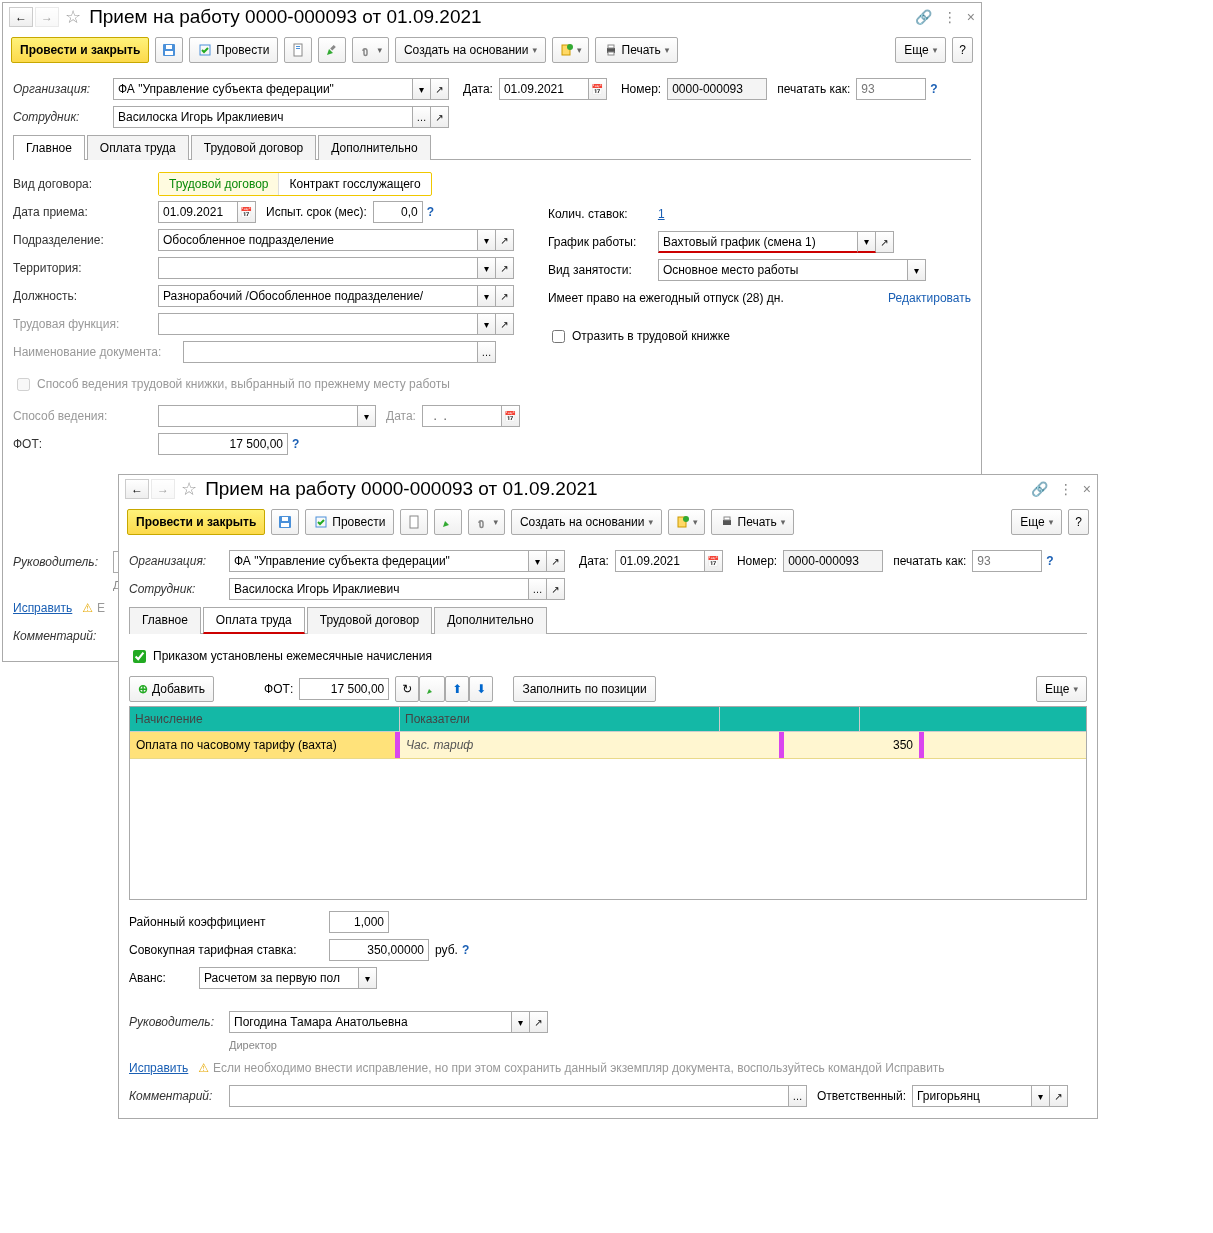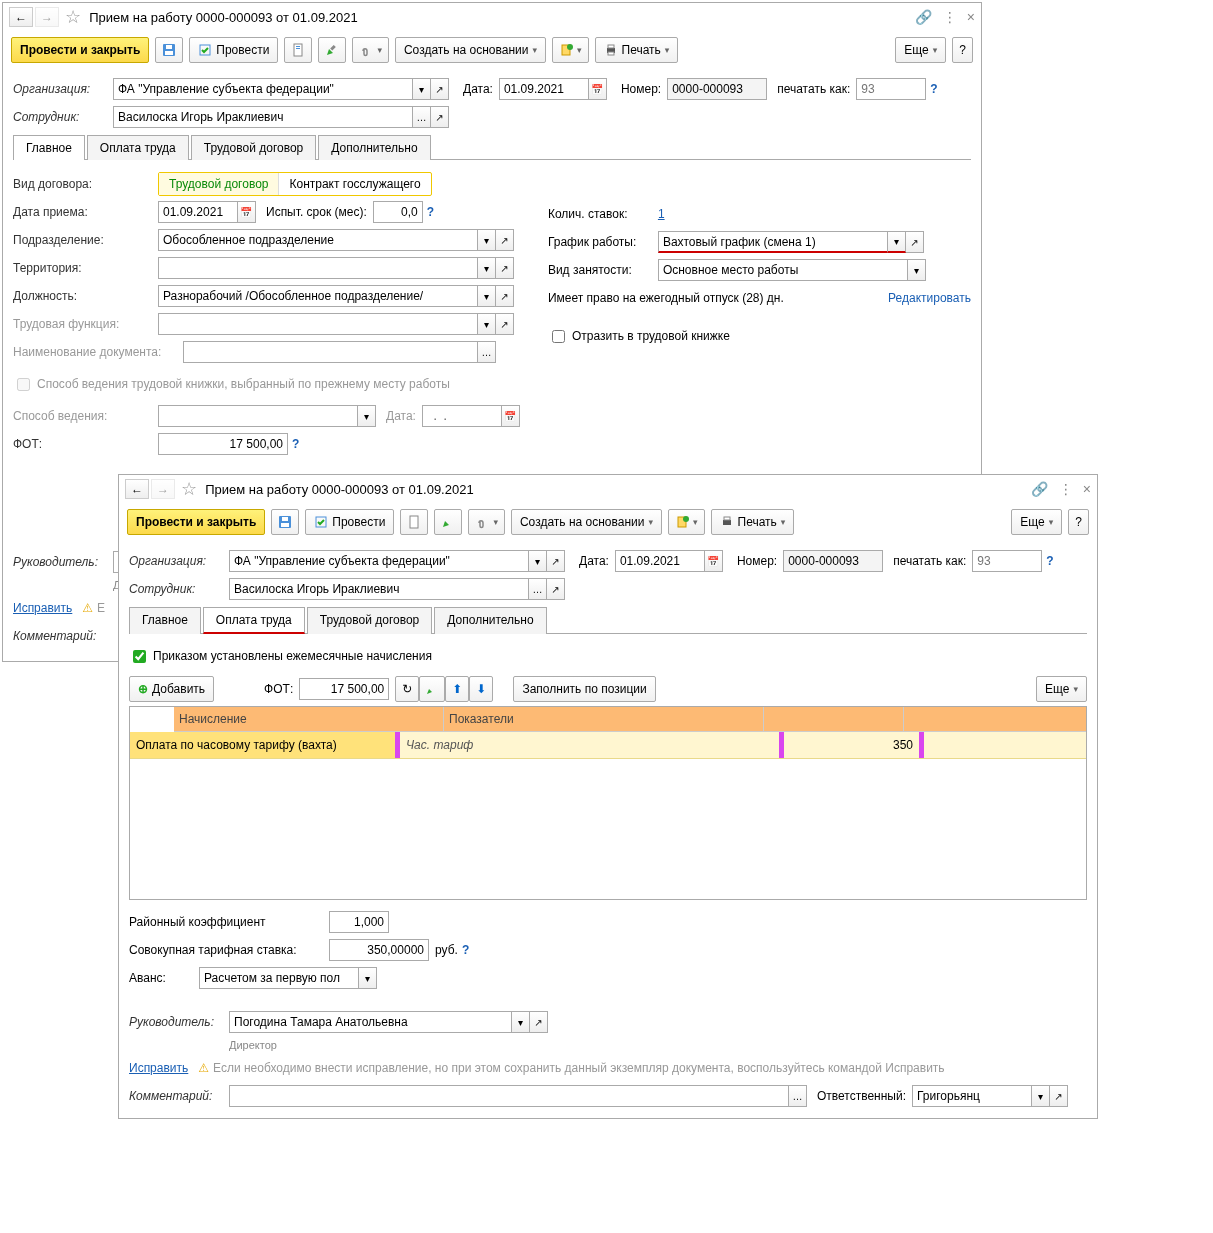--- a/index.html
+++ b/index.html
@@ -1,21 +1,21 @@
 <!DOCTYPE html>
 <html><head>
 <meta charset="utf-8">
 <style>
 * { box-sizing: border-box; font-family: Arial, sans-serif; font-size: 12px; }
 body { margin: 0; padding: 5px; background: #fff; position: relative; width: 1213px; height: 1233px; }
 .window { position: absolute; border: 1px solid #aaa; background: #fff; }
 .titlebar { display: flex; align-items: center; padding: 3px 6px; height: 28px; }
 .nav-btn { width: 24px; height: 20px; border: 1px solid #ccc; background: linear-gradient(#fff,#eee); display: inline-flex; align-items: center; justify-content: center; margin-right: 2px; cursor: pointer; }
 .star { color: #999; font-size: 18px; margin: 0 4px; cursor: pointer; }
-.title { font-size: 13px; margin-left: 4px; flex: 1; }
+.title { font-size: 19px; margin-left: 4px; flex: 1; }
 .title-icons { display: flex; gap: 10px; align-items: center; color: #888; }
 .title-icons span { cursor: pointer; font-size: 14px; }
 .toolbar { display: flex; align-items: center; padding: 6px 8px; gap: 6px; }
 .btn { border: 1px solid #aaa; background: linear-gradient(#fff,#f0f0f0); padding: 4px 8px; display: inline-flex; align-items: center; gap: 4px; cursor: pointer; border-radius: 2px; height: 26px; }
 .btn.yellow { background: linear-gradient(#fff27a,#fcd94b); border-color: #c7a800; font-weight: bold; }
 .btn.icon-only { padding: 4px 6px; }
 .dd-car::after { content: " ▾"; font-size: 9px; color: #666; }
 .form-area { padding: 4px 10px 10px 10px; }
 .form-row { display: flex; align-items: center; margin: 4px 0; min-height: 24px; }
 .lbl { width: 100px; color: #333; font-style: italic; }
@@ -33,21 +33,21 @@
 .seg { display: inline-flex; border: 1px solid #f0c800; border-radius: 2px; }
 .seg-btn { padding: 4px 10px; border-right: 1px solid #ddd; cursor: pointer; }
 .seg-btn:last-child { border-right: none; }
 .seg-btn.active { color: #0a8a0a; background: #fffbe0; }
 .link { color: #1a5fb4; cursor: pointer; }
 .link.u { text-decoration: underline; }
 .hint { color: #888; font-size: 11px; margin-left: 6px; }
 .check { display: inline-flex; align-items: center; gap: 4px; }
 .red-under { border-bottom: 2px solid #c00 !important; }
 .table { border: 1px solid #aaa; }
-.th-row { display: flex; background: #fdba74; border-bottom: 1px solid #ccc; margin-left: 44px; }
+.th-row { display: flex; background: #14b8a6; border-bottom: 1px solid #ccc; }
 .th { padding: 5px; border-right: 1px solid #ccc; font-weight: normal; color: #444; }
 .td-row { display: flex; background: #fff6d0; border-bottom: 1px solid #e9d98a; }
 .td { padding: 6px; border-right: 5px solid #d946ef; }
 .td.italic { font-style: italic; color: #555; }
 .spacer { flex: 1; }
 .warn-icon::before { content: "⚠"; color: #e6a800; margin-right: 4px; }
 .q { color: #1a5fb4; font-weight: bold; cursor: pointer; margin-left: 4px; }
 svg { display: block; }
 .table-body-space { height: 140px; }
 .sub-area { padding: 6px 10px; }
@@ -240,21 +240,21 @@
      </div>
      <div class="col">
        <div style="height:30px"></div>
        <div class="form-row">
             <span style="width:110px">Колич. ставок:</span>
          <span class="link u">1</span>
        </div>
        <div class="form-row">
             <span style="width:110px">График работы:</span>
          <div class="combo">
-              <input class="red-under" type="text" style="width: 230px;" value="Вахтовый график (смена 1)">
+              <input class="red-under" type="text" style="width: 200px;" value="Вахтовый график (смена 1)">
               <span class="input-btn red-under">▾</span>
               <span class="input-btn">↗</span>
             </div>
        </div>
        <div class="form-row">
             <span style="width:110px">Вид занятости:</span>
          <div class="combo">
               <input type="text" style="width: 250px;" value="Основное место работы">
               <span class="input-btn">▾</span>
             </div>

